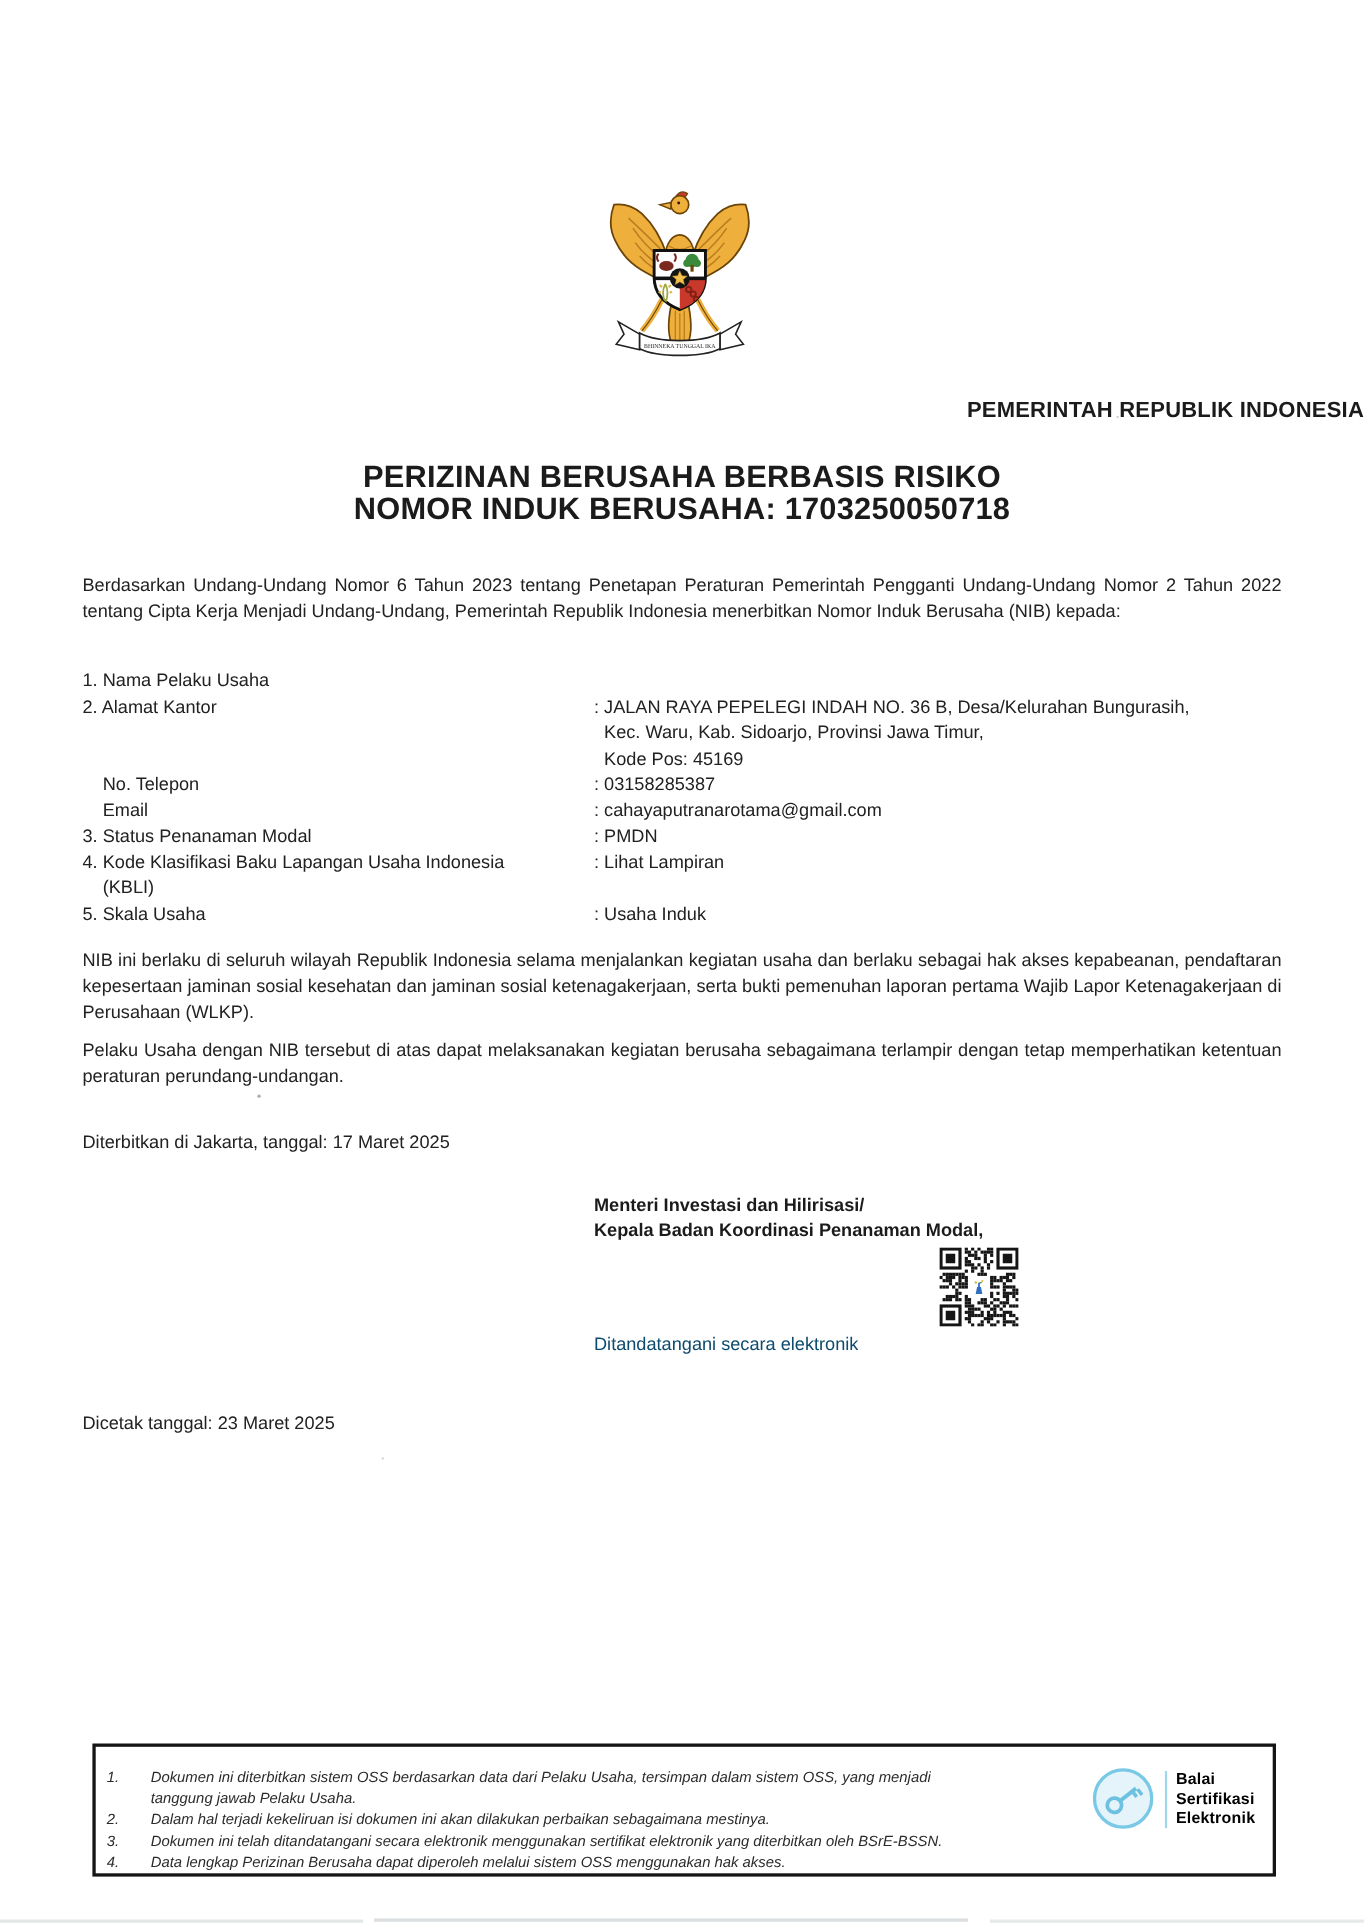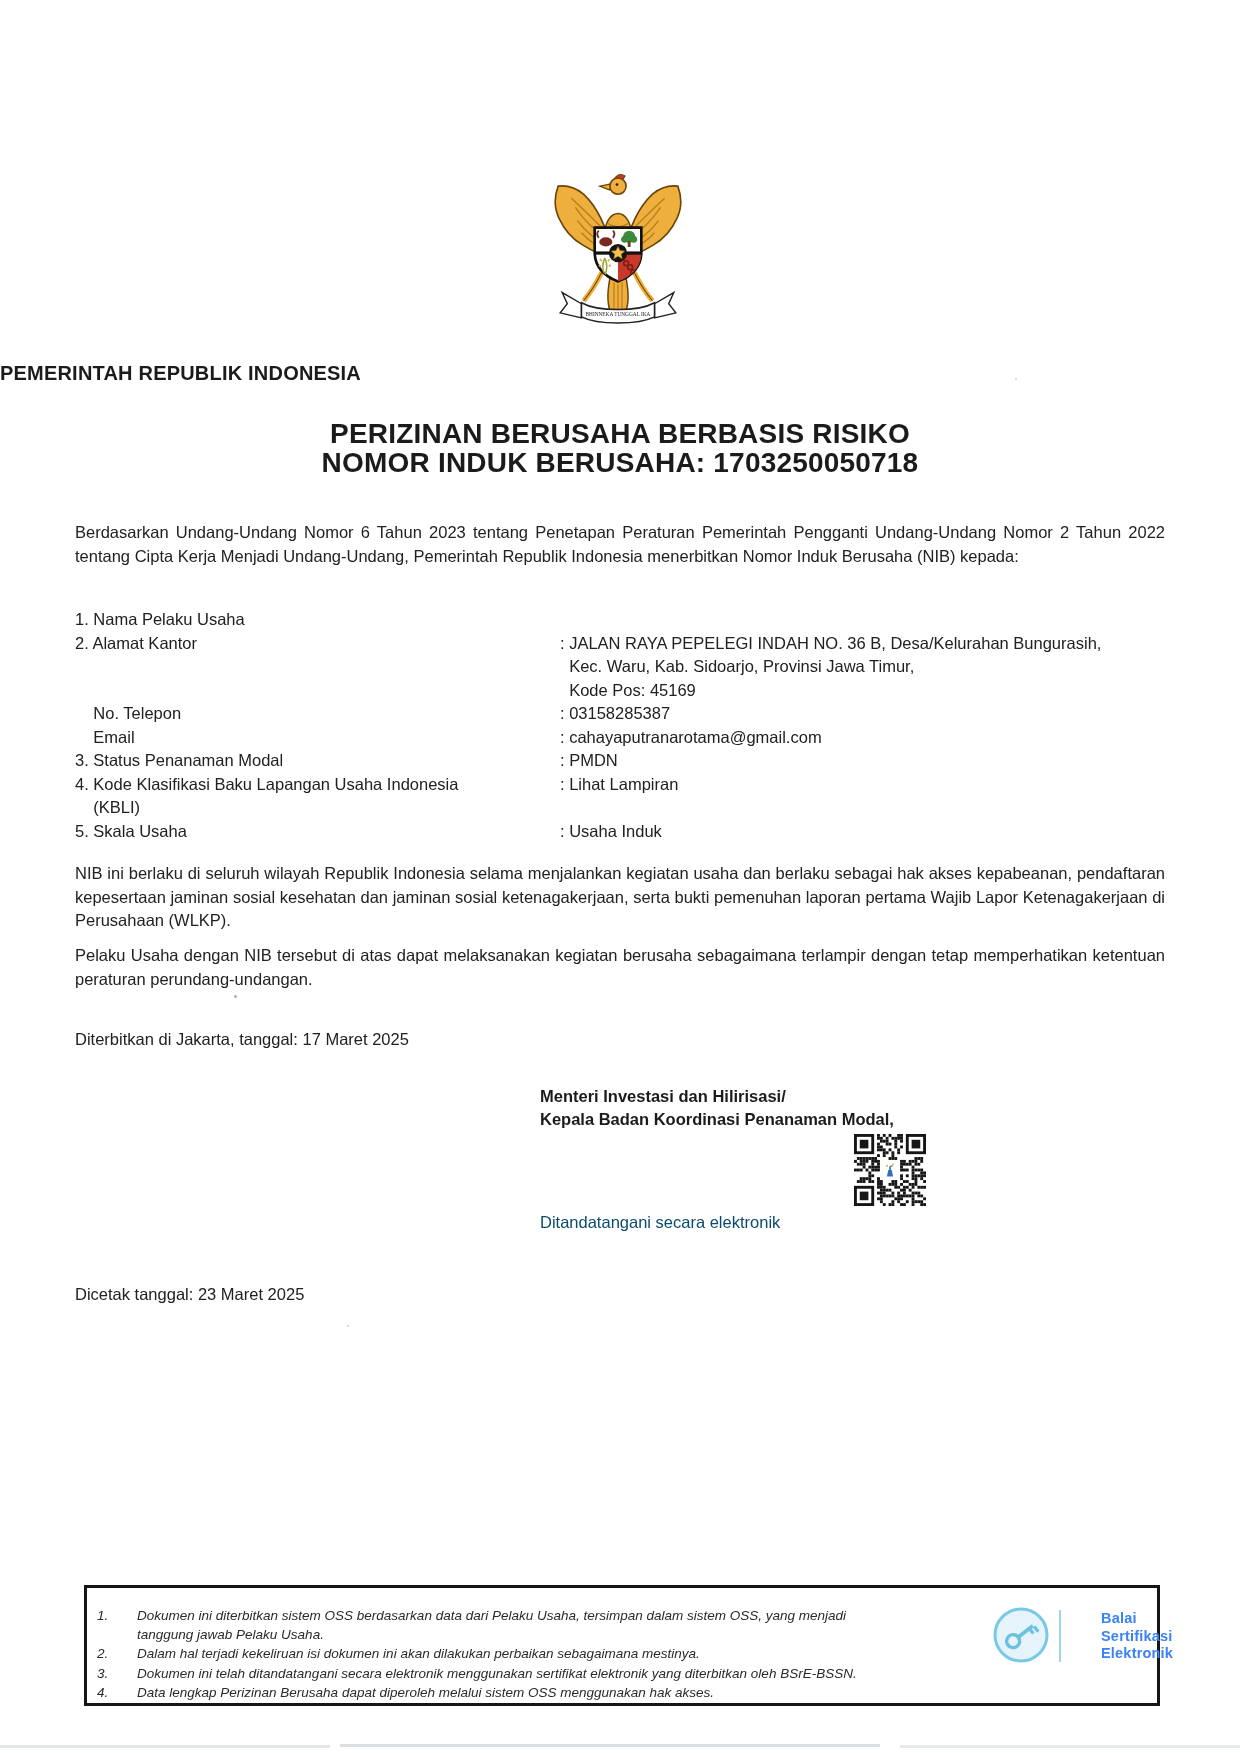--- a/index.html
+++ b/index.html
@@ -6,37 +6,37 @@
   #page{
     position:relative;width:1240px;height:1753px;margin:0 auto;
     background:#ffffff;overflow:hidden;
     font-family:"Liberation Sans","DejaVu Sans",sans-serif;
     color:#212121;
   }
   .abs{position:absolute;}
   
   .emblem{left:547px;top:170px;width:142px;height:160px;}
   .gov-title{
-    left:0;top:362px;width:1240px;text-align:left;
+    left:0;top:362px;width:1240px;text-align:right;
     font-size:20px;font-weight:bold;color:#1b1b1b;letter-spacing:.2px;
   }
   .doc-title{
     left:0;top:419px;width:1240px;text-align:center;
     font-size:28px;font-weight:bold;color:#1b1b1b;line-height:29px;letter-spacing:.2px;
   }
   
   .para{
     left:75px;width:1090px;margin:0;
     font-size:16.5px;line-height:23.5px;text-align:justify;color:#222;
   }
   .intro{top:521px;}
   .p2{top:862px;}
   .p3{top:944px;}
   .details{left:75px;top:608px;width:1090px;font-size:16.5px;line-height:23.5px;}
-  .drow{display:grid;grid-template-columns:465px 1fr;gap:20px;}
+  .drow{display:grid;grid-template-columns:465px 1fr;}
   .dlabel,.dvalue{white-space:pre-wrap;}
   .issued{left:75px;top:1030px;font-size:16.5px;}
   .printed{left:75px;top:1285px;font-size:16.5px;}
   
   .sig{left:540px;top:1085px;width:700px;text-align:left;}
   .sig-t1,.sig-t2{font-size:16.5px;font-weight:bold;line-height:23px;color:#1b1b1b;}
   .qr-wrap{position:relative;width:72px;height:72px;margin:3px auto 0 auto;}
   .qr-svg{width:72px;height:72px;display:block;}
   .qr-logo{position:absolute;left:28px;top:28px;width:16px;height:16px;background:#fff;}
   .sig-note{font-size:16.5px;margin-top:7px;color:#0c4a6e;}
@@ -46,21 +46,21 @@
     border:3px solid #151515;background:#fff;
   }
   .notes{position:absolute;left:6px;top:19px;width:810px;
     font-style:italic;font-size:13.5px;line-height:18.5px;color:#2a2a2a;}
   .note-row{display:grid;grid-template-columns:44px 760px;margin-bottom:1px;}
   .note-num{text-align:left;padding-left:4px;}
   .bse{position:absolute;left:905px;top:18px;width:160px;height:62px;}
   .bse-icon{position:absolute;left:0;top:0;}
   .bse-divider{position:absolute;left:67px;top:4px;width:2px;height:52px;background:#9ed7ec;}
   .bse-text{position:absolute;left:77px;top:4px;font-size:14.5px;font-weight:bold;
-    line-height:17.5px;color:#3b82f6;letter-spacing:.2px;margin-left:32px;}
+    line-height:17.5px;color:#000000;letter-spacing:.2px;}
   
   .speck{position:absolute;background:#8f8f8f;border-radius:50%;}
   .scanline{position:absolute;height:3px;background:#c3cacd;}
 </style>
 </head>
 <body>
 
 <div id="page">
 
   <div class="abs emblem">

